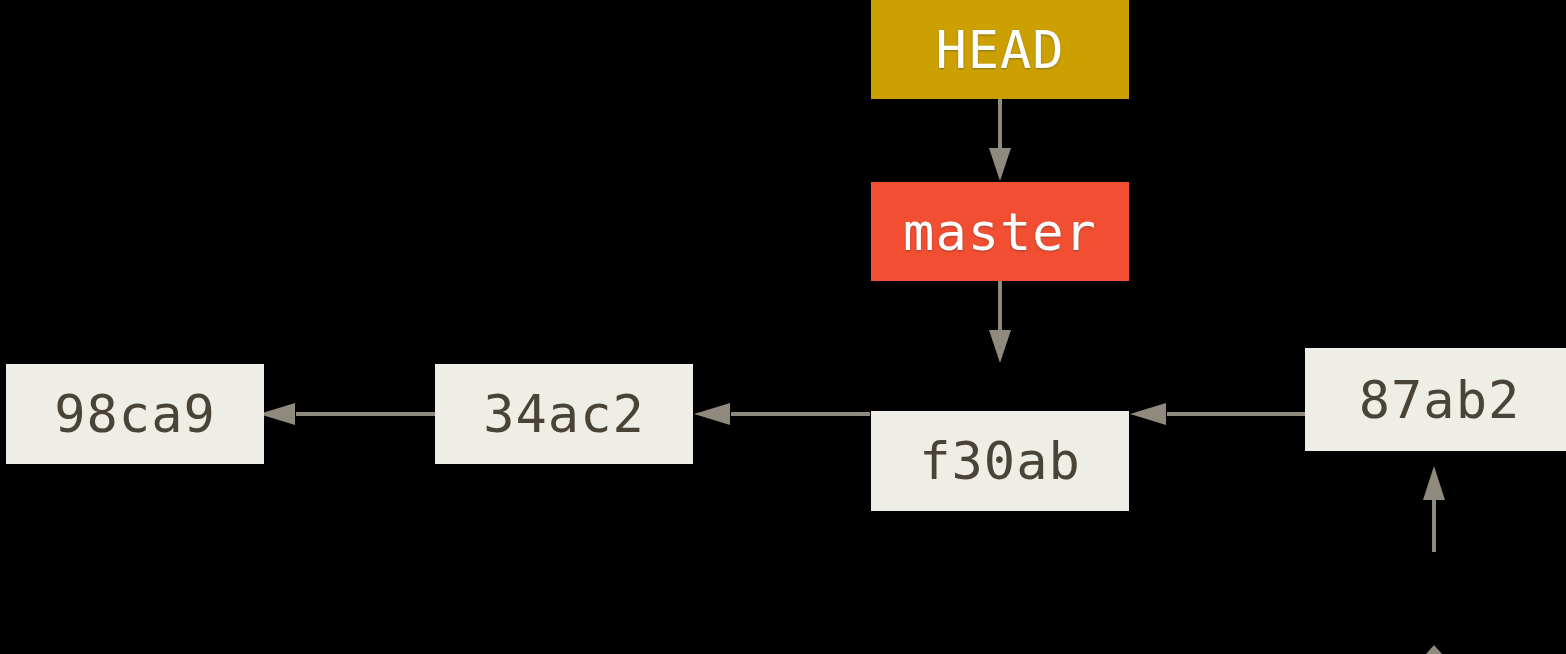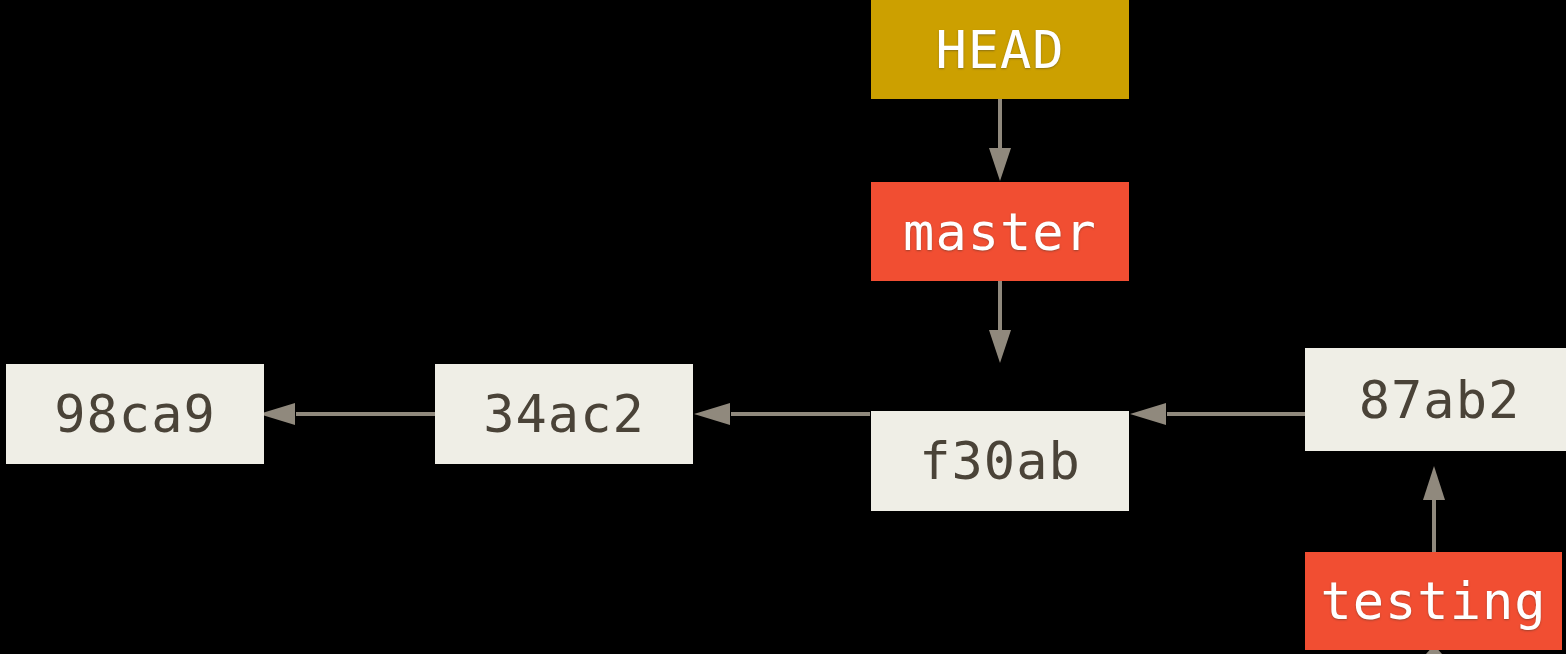--- a/index.html
+++ b/index.html
@@ -101,15 +101,14 @@
   <div class="box branch box-master">master</div>
 
   <div class="box commit box-98ca9">98ca9</div>
 
   <div class="box commit box-34ac2">34ac2</div>
 
   <div class="box commit box-f30ab">f30ab</div>
 
   <div class="box commit box-87ab2">87ab2</div>
 
-  <div class="box branch box-testing">testing</div>
 
 </div>
 
 </body></html>

